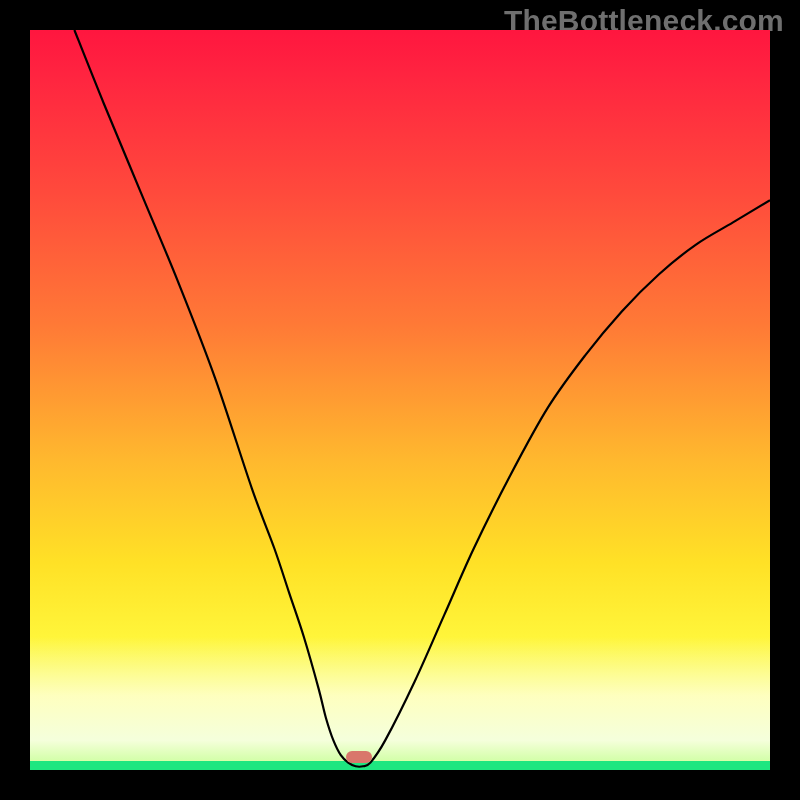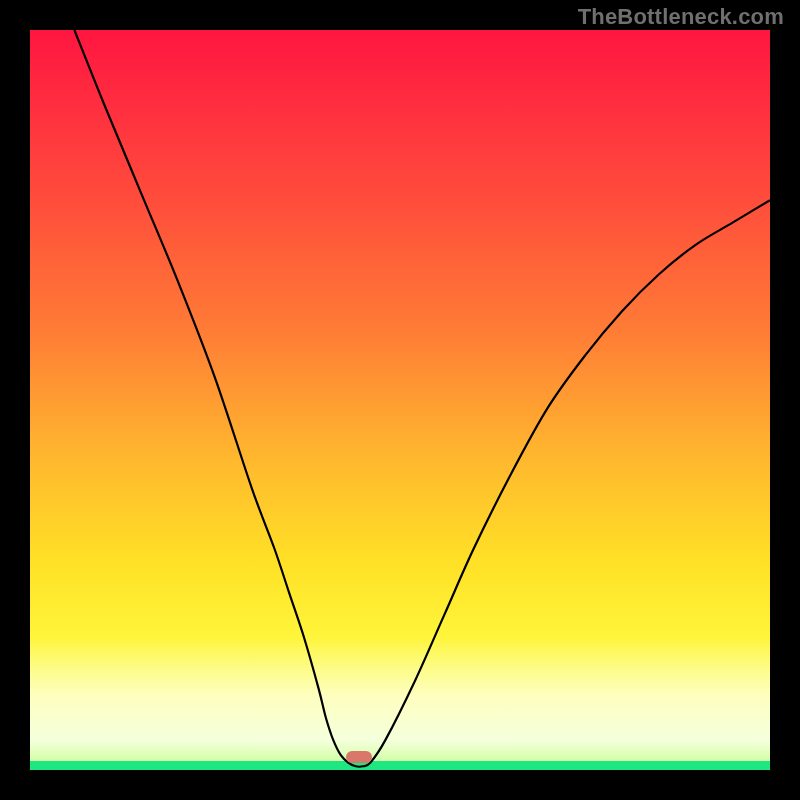--- a/index.html
+++ b/index.html
@@ -67,21 +67,21 @@
     height: 12px;
     border-radius: 6px;
     background: #D9776B;
     transform: translate(-50%, -50%);
   }
   .watermark {
     position: absolute;
     top: 4px;
     right: 16px;
     font-family: Arial, Helvetica, sans-serif;
-    font-size: 22px;
+    font-size: 30px;
     font-weight: 600;
     color: #6F6F6F;
     letter-spacing: 0.2px;
   }
 </style>
 </head>
 <body>
 
 <div class="watermark">TheBottleneck.com</div>
 

